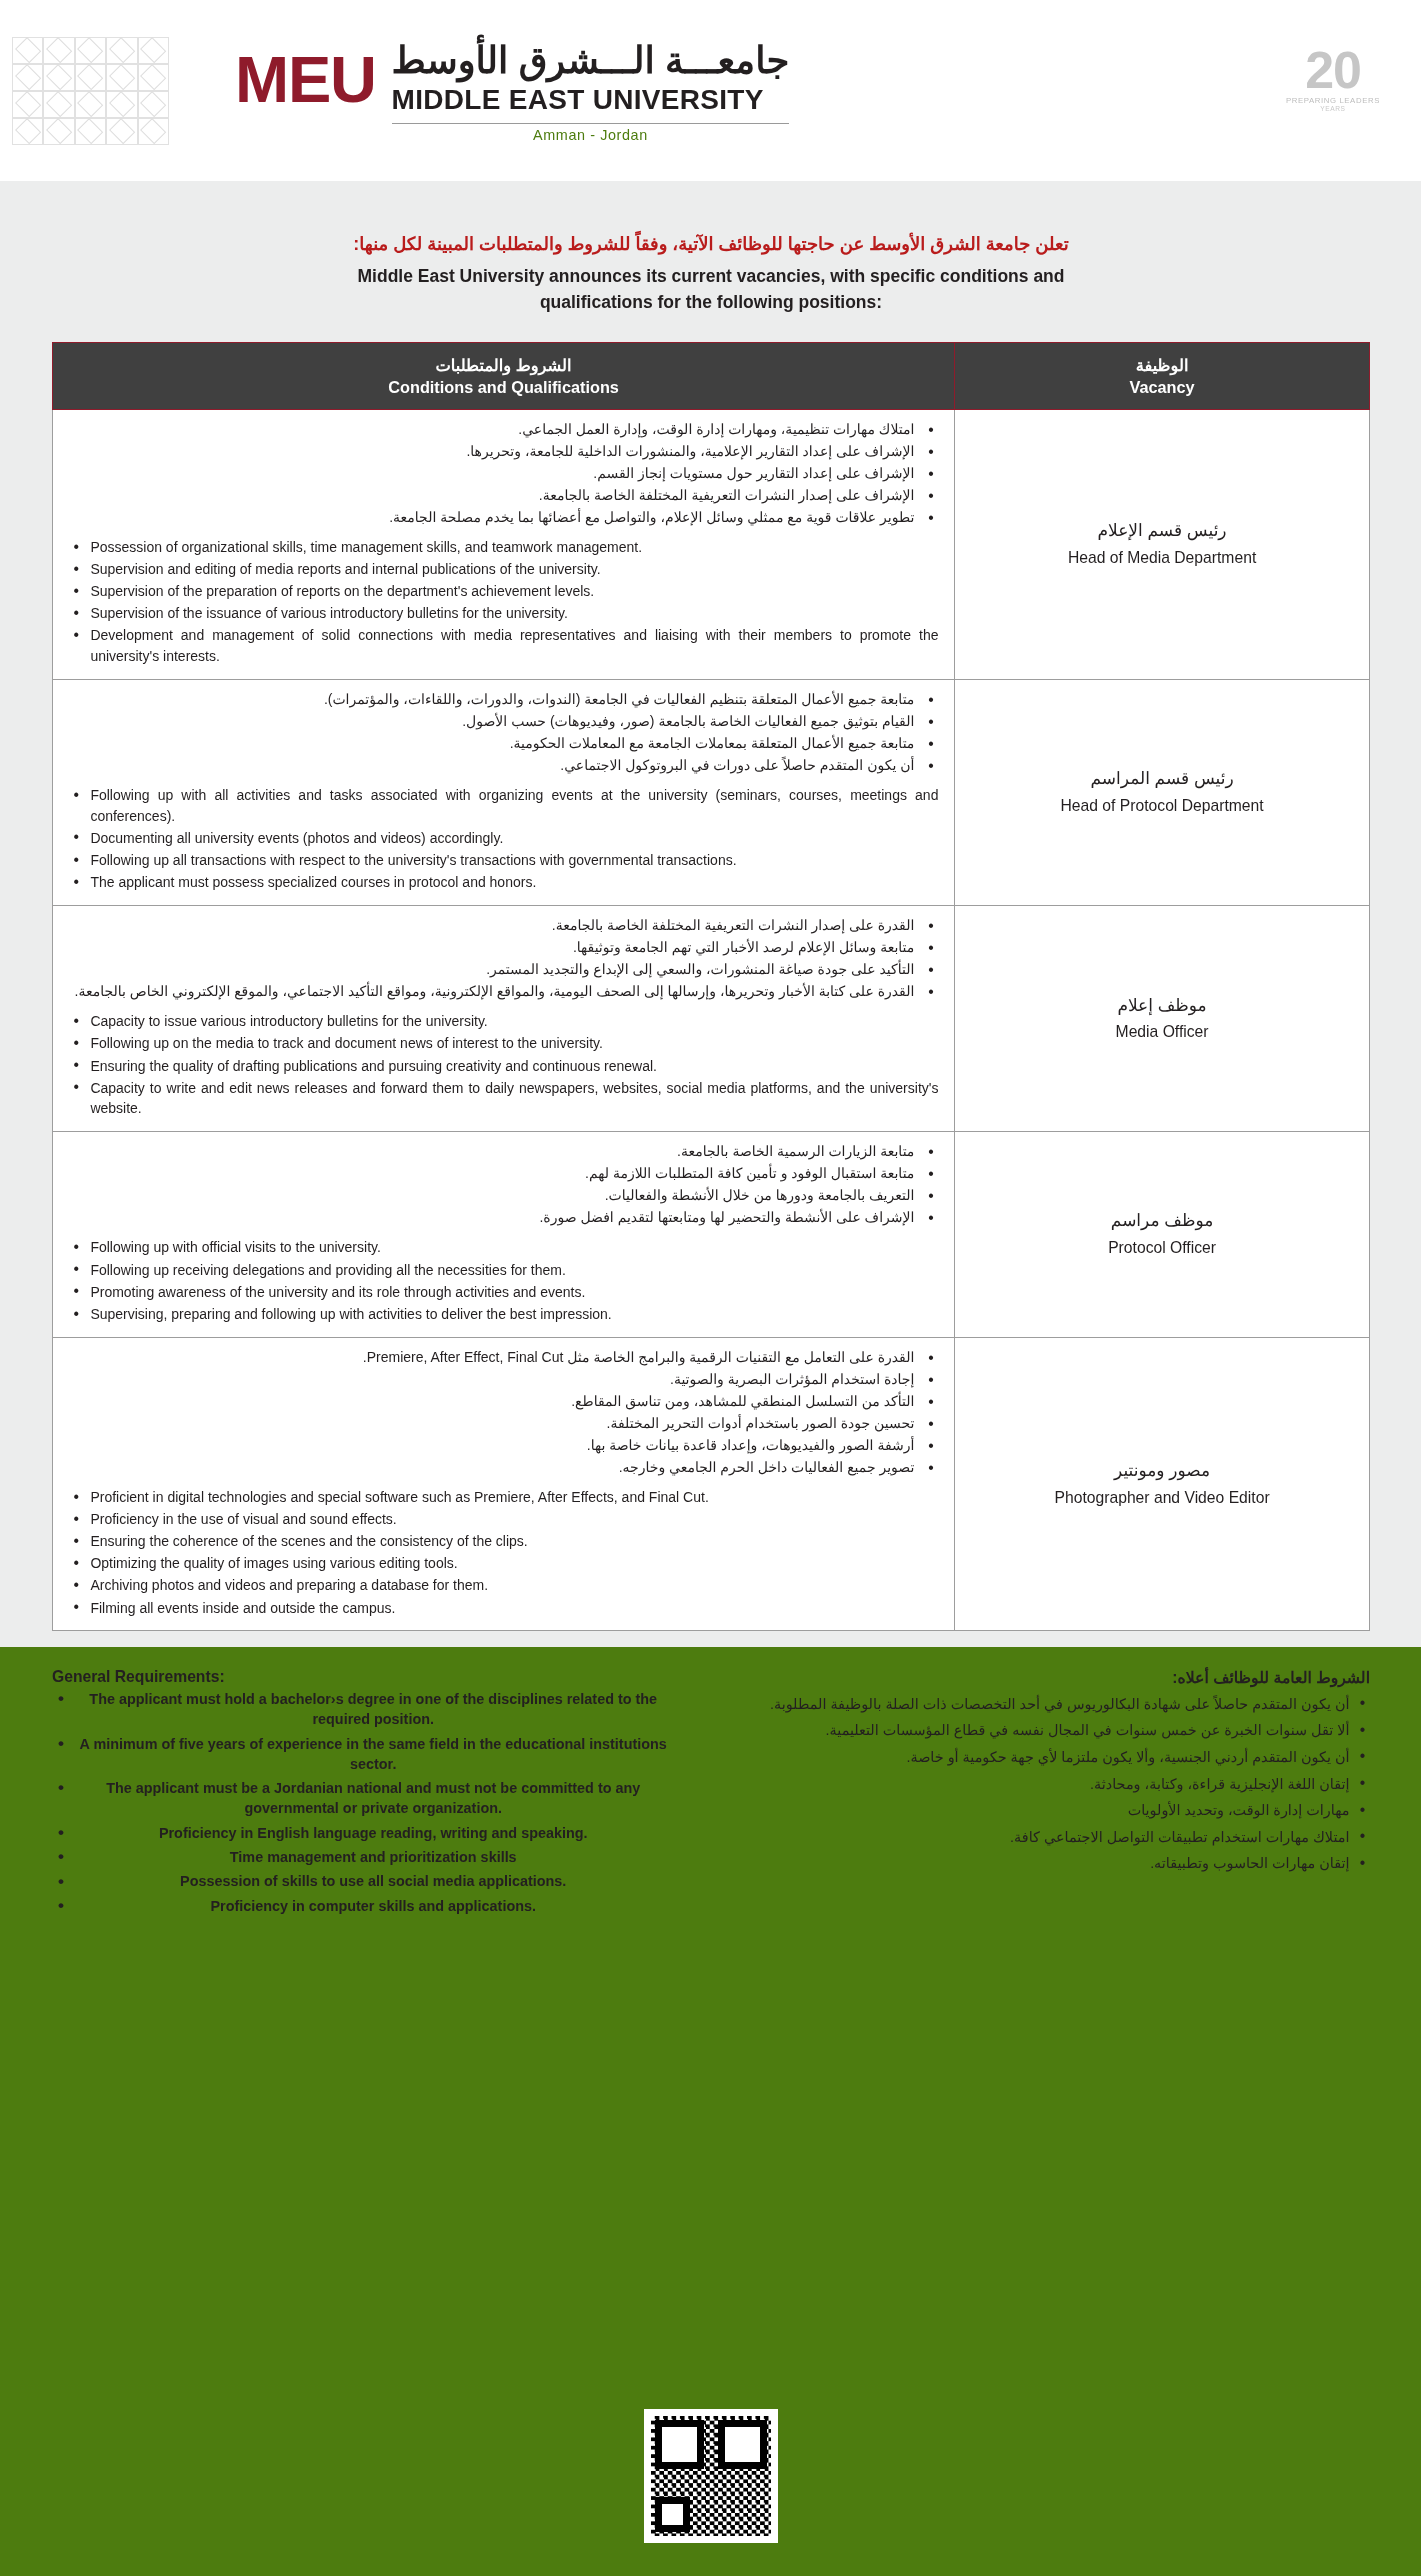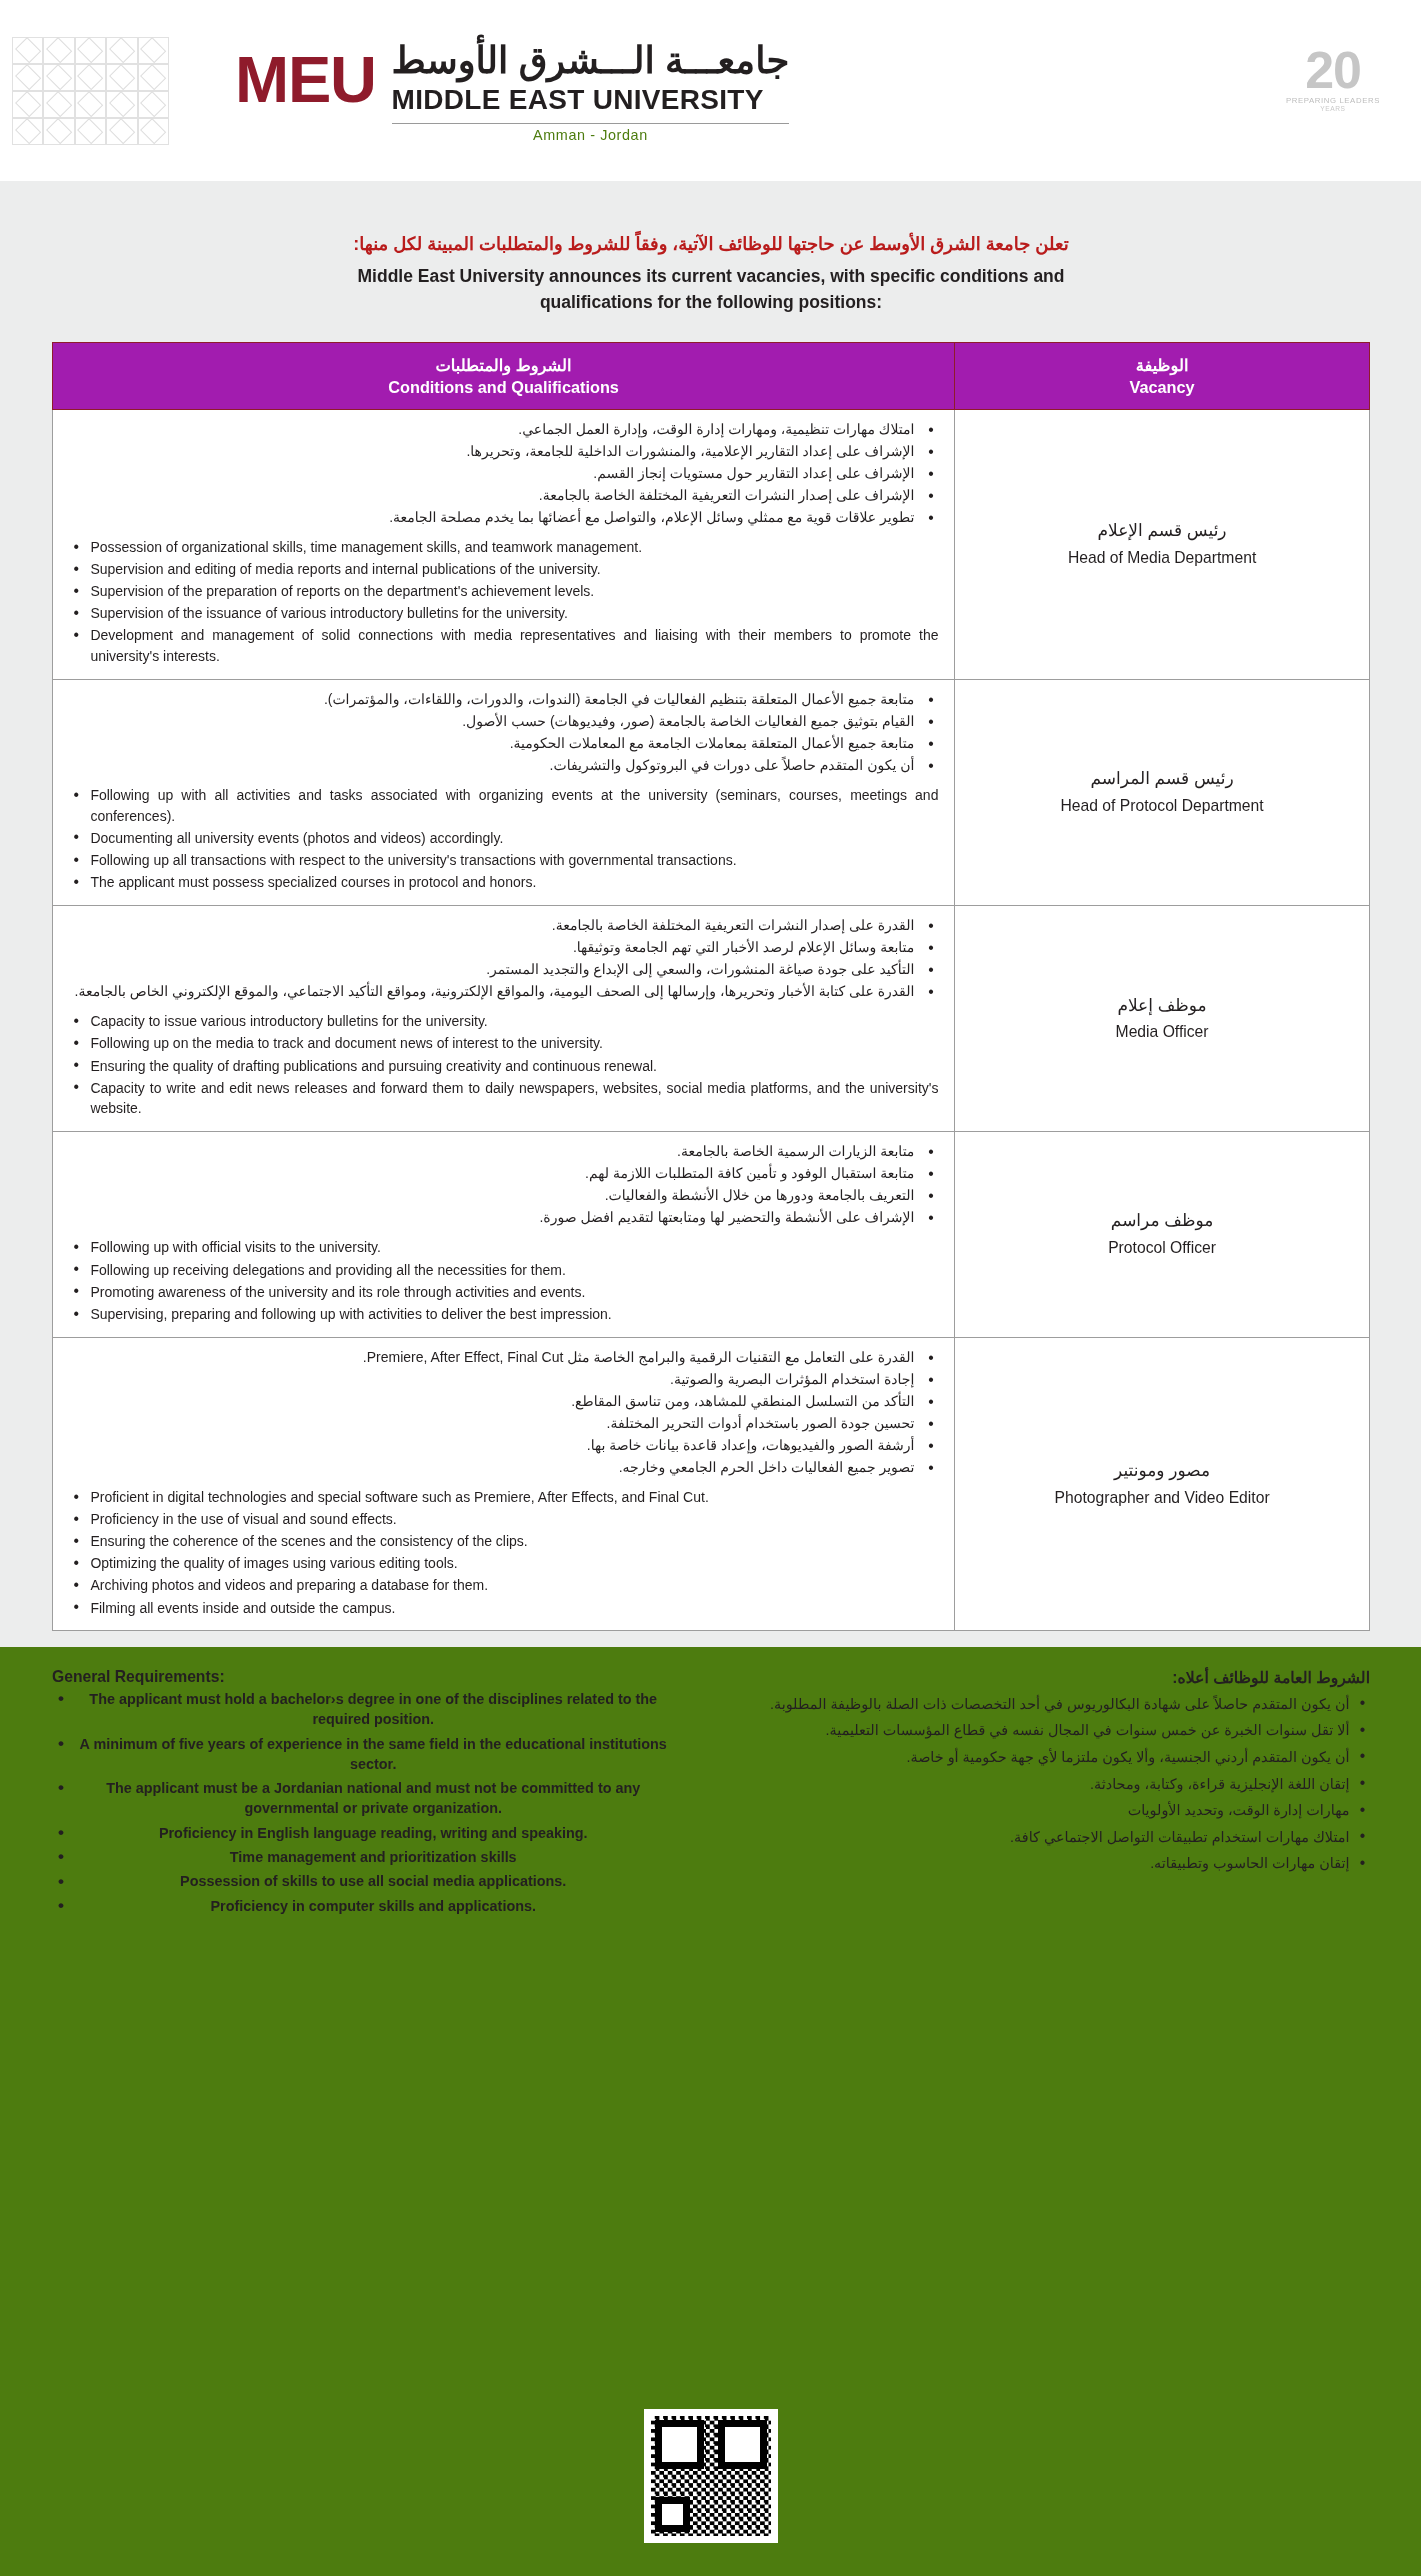--- a/index.html
+++ b/index.html
@@ -173,21 +173,21 @@
   .table-wrap {
     padding: 20.5px 52px 0 52px;
   }
   table.vacancy {
     width: 100%;
     border-collapse: collapse;
     background: #ffffff;
     border: 0.6px solid #9d9d9d;
   }
   table.vacancy th {
-    background: #a21caf;
+    background: #404040;
     color: #ffffff;
     padding: 10.8px 6px;
     border: 0.6px solid #8f1b2b;
     font-size: 16.3px;
     font-weight: bold;
     line-height: 1.35;
   }
   table.vacancy th.col-cond { width: 68.5%; }
   table.vacancy th.col-vac  { width: 31.5%; }
   table.vacancy td {
@@ -442,21 +442,21 @@
               <div class="vac-ar">رئيس قسم الإعلام</div>
               <div class="vac-en">Head of Media Department</div>
             </td>
           </tr>
           <tr>
             <td class="cond">
               <ul class="ar-list">
                 <li>متابعة جميع الأعمال المتعلقة بتنظيم الفعاليات في الجامعة (الندوات، والدورات، واللقاءات، والمؤتمرات).</li>
                 <li>القيام بتوثيق جميع الفعاليات الخاصة بالجامعة (صور، وفيديوهات) حسب الأصول.</li>
                 <li>متابعة جميع الأعمال المتعلقة بمعاملات الجامعة مع المعاملات الحكومية.</li>
-                <li>أن يكون المتقدم حاصلاً على دورات في البروتوكول والتشريفات.</li>
+                <li>أن يكون المتقدم حاصلاً على دورات في البروتوكول الاجتماعي.</li>
               </ul>
               <ul class="en-list">
                 <li>Following up with all activities and tasks associated with organizing events at the university (seminars, courses, meetings and conferences).</li>
                 <li>Documenting all university events (photos and videos) accordingly.</li>
                 <li>Following up all transactions with respect to the university's transactions with governmental transactions.</li>
                 <li>The applicant must possess specialized courses in protocol and honors.</li>
               </ul>
             </td>
             <td class="vac">
               <div class="vac-ar">رئيس قسم المراسم</div>

